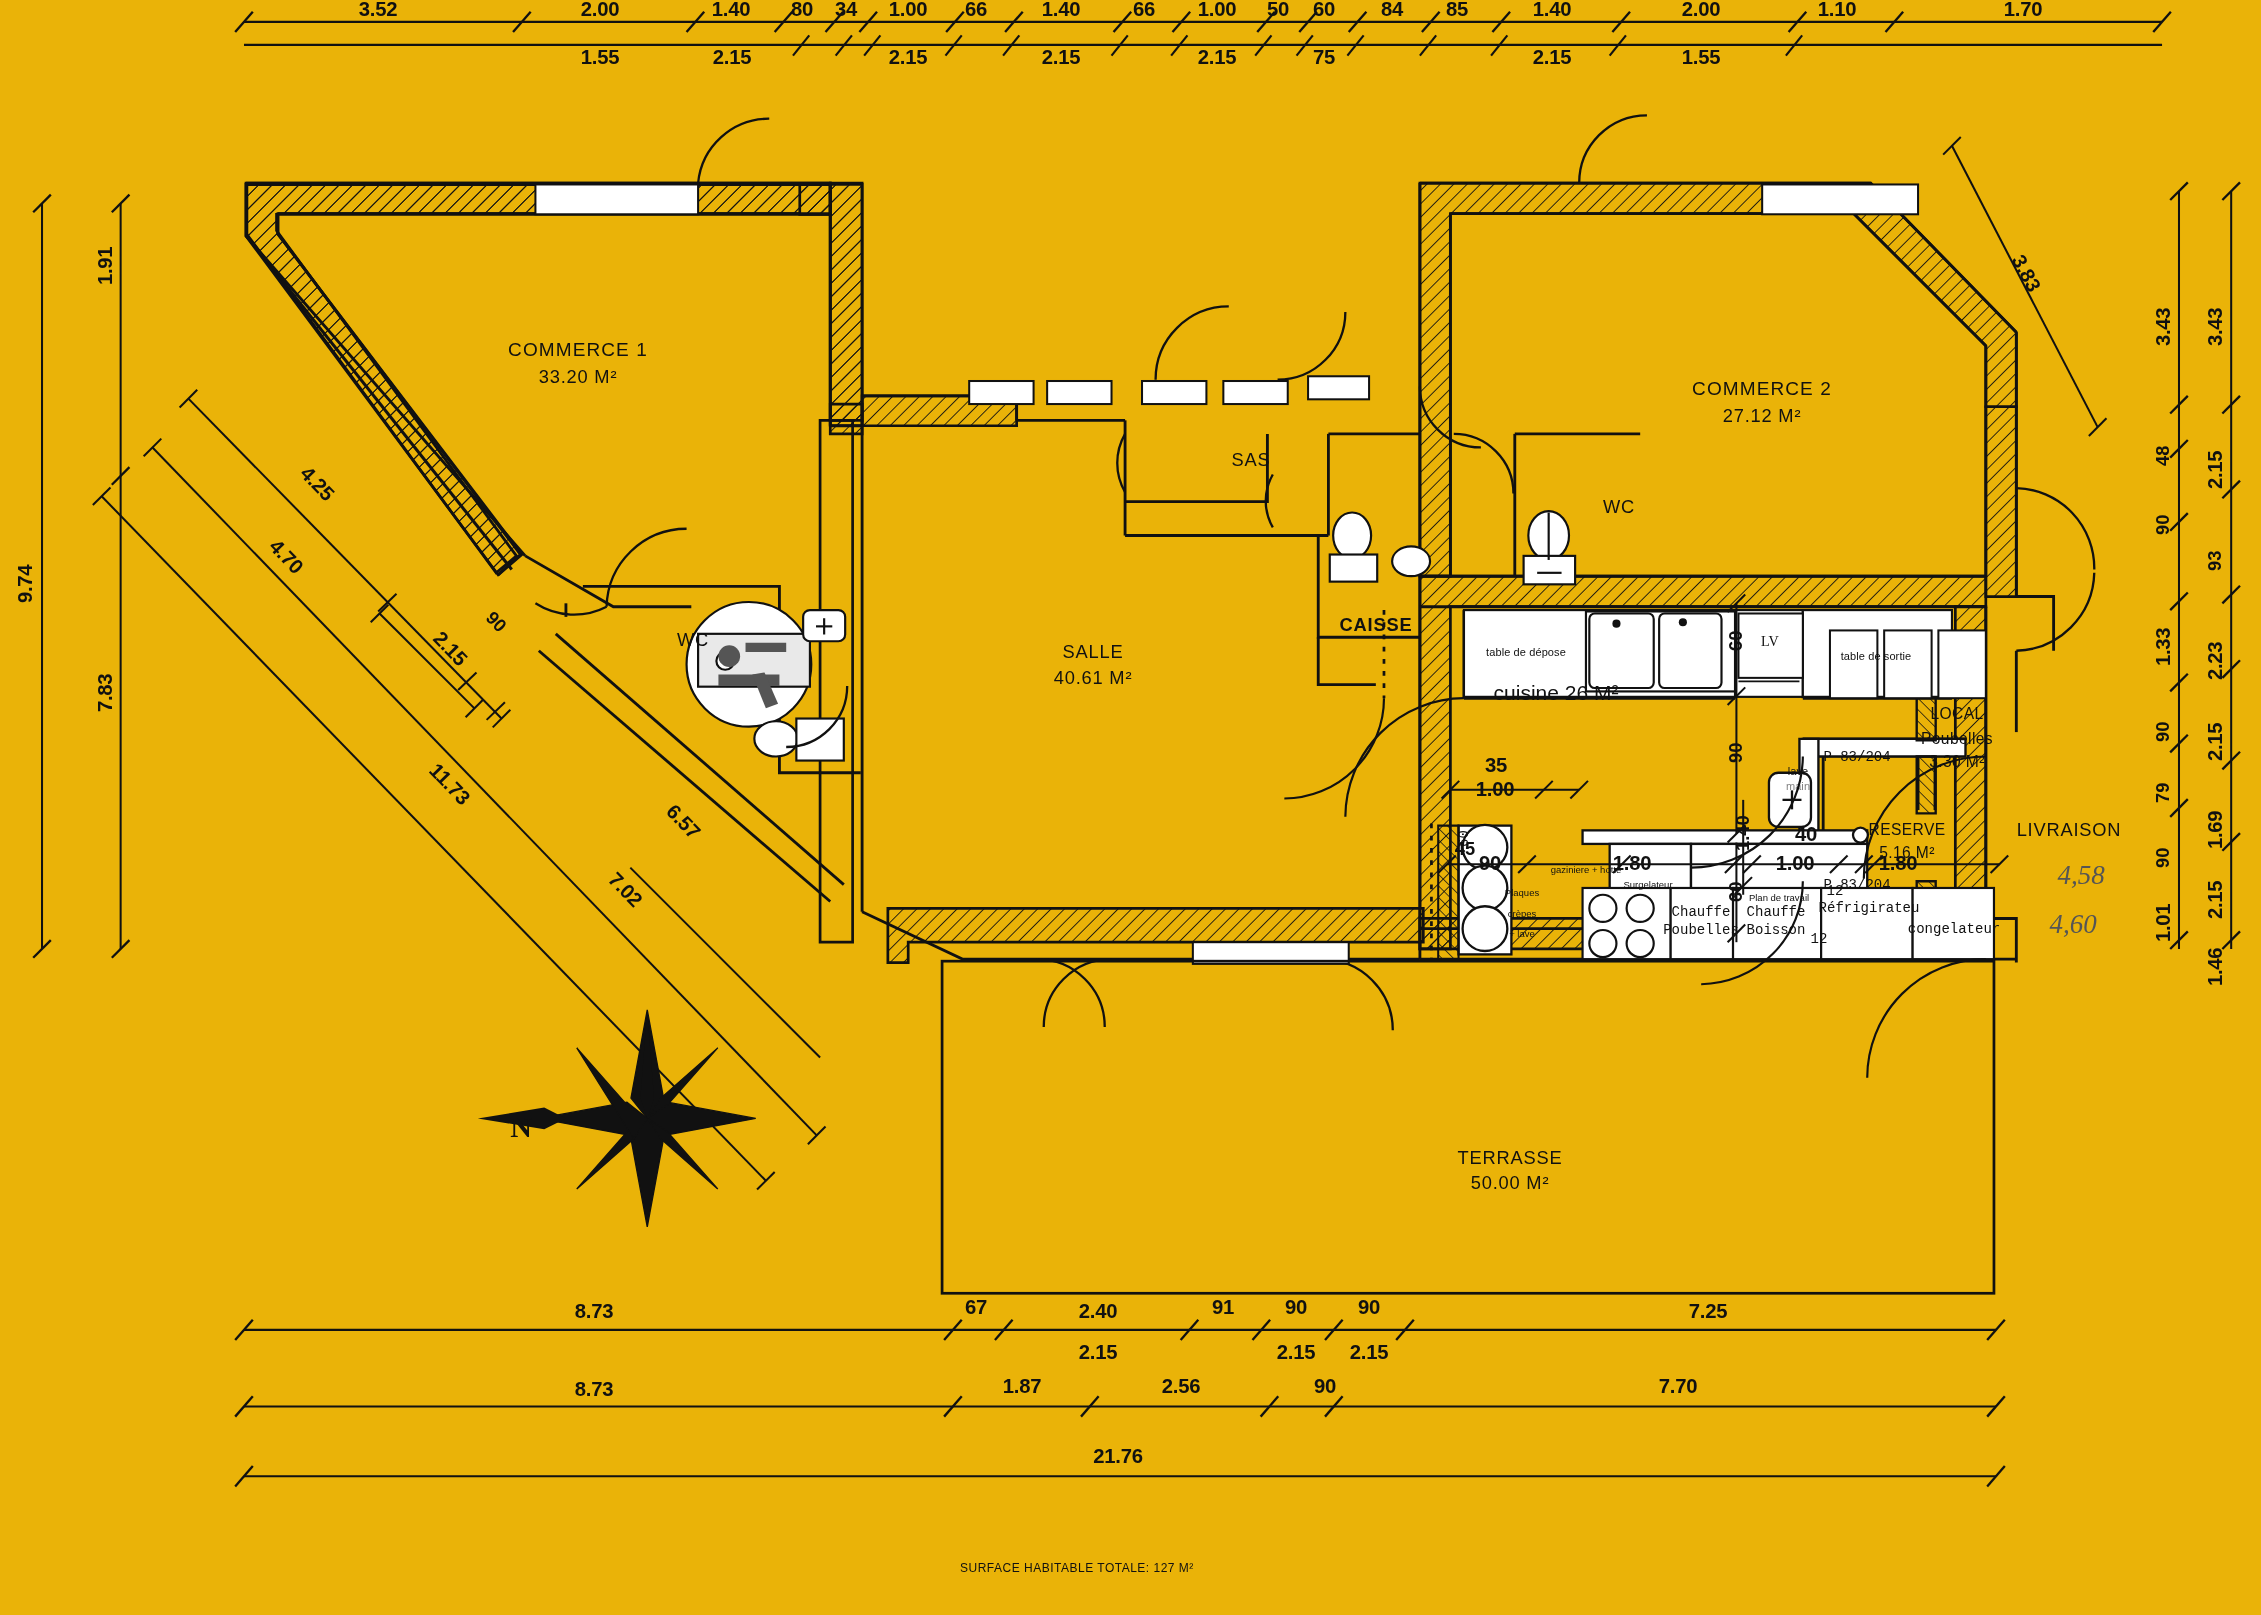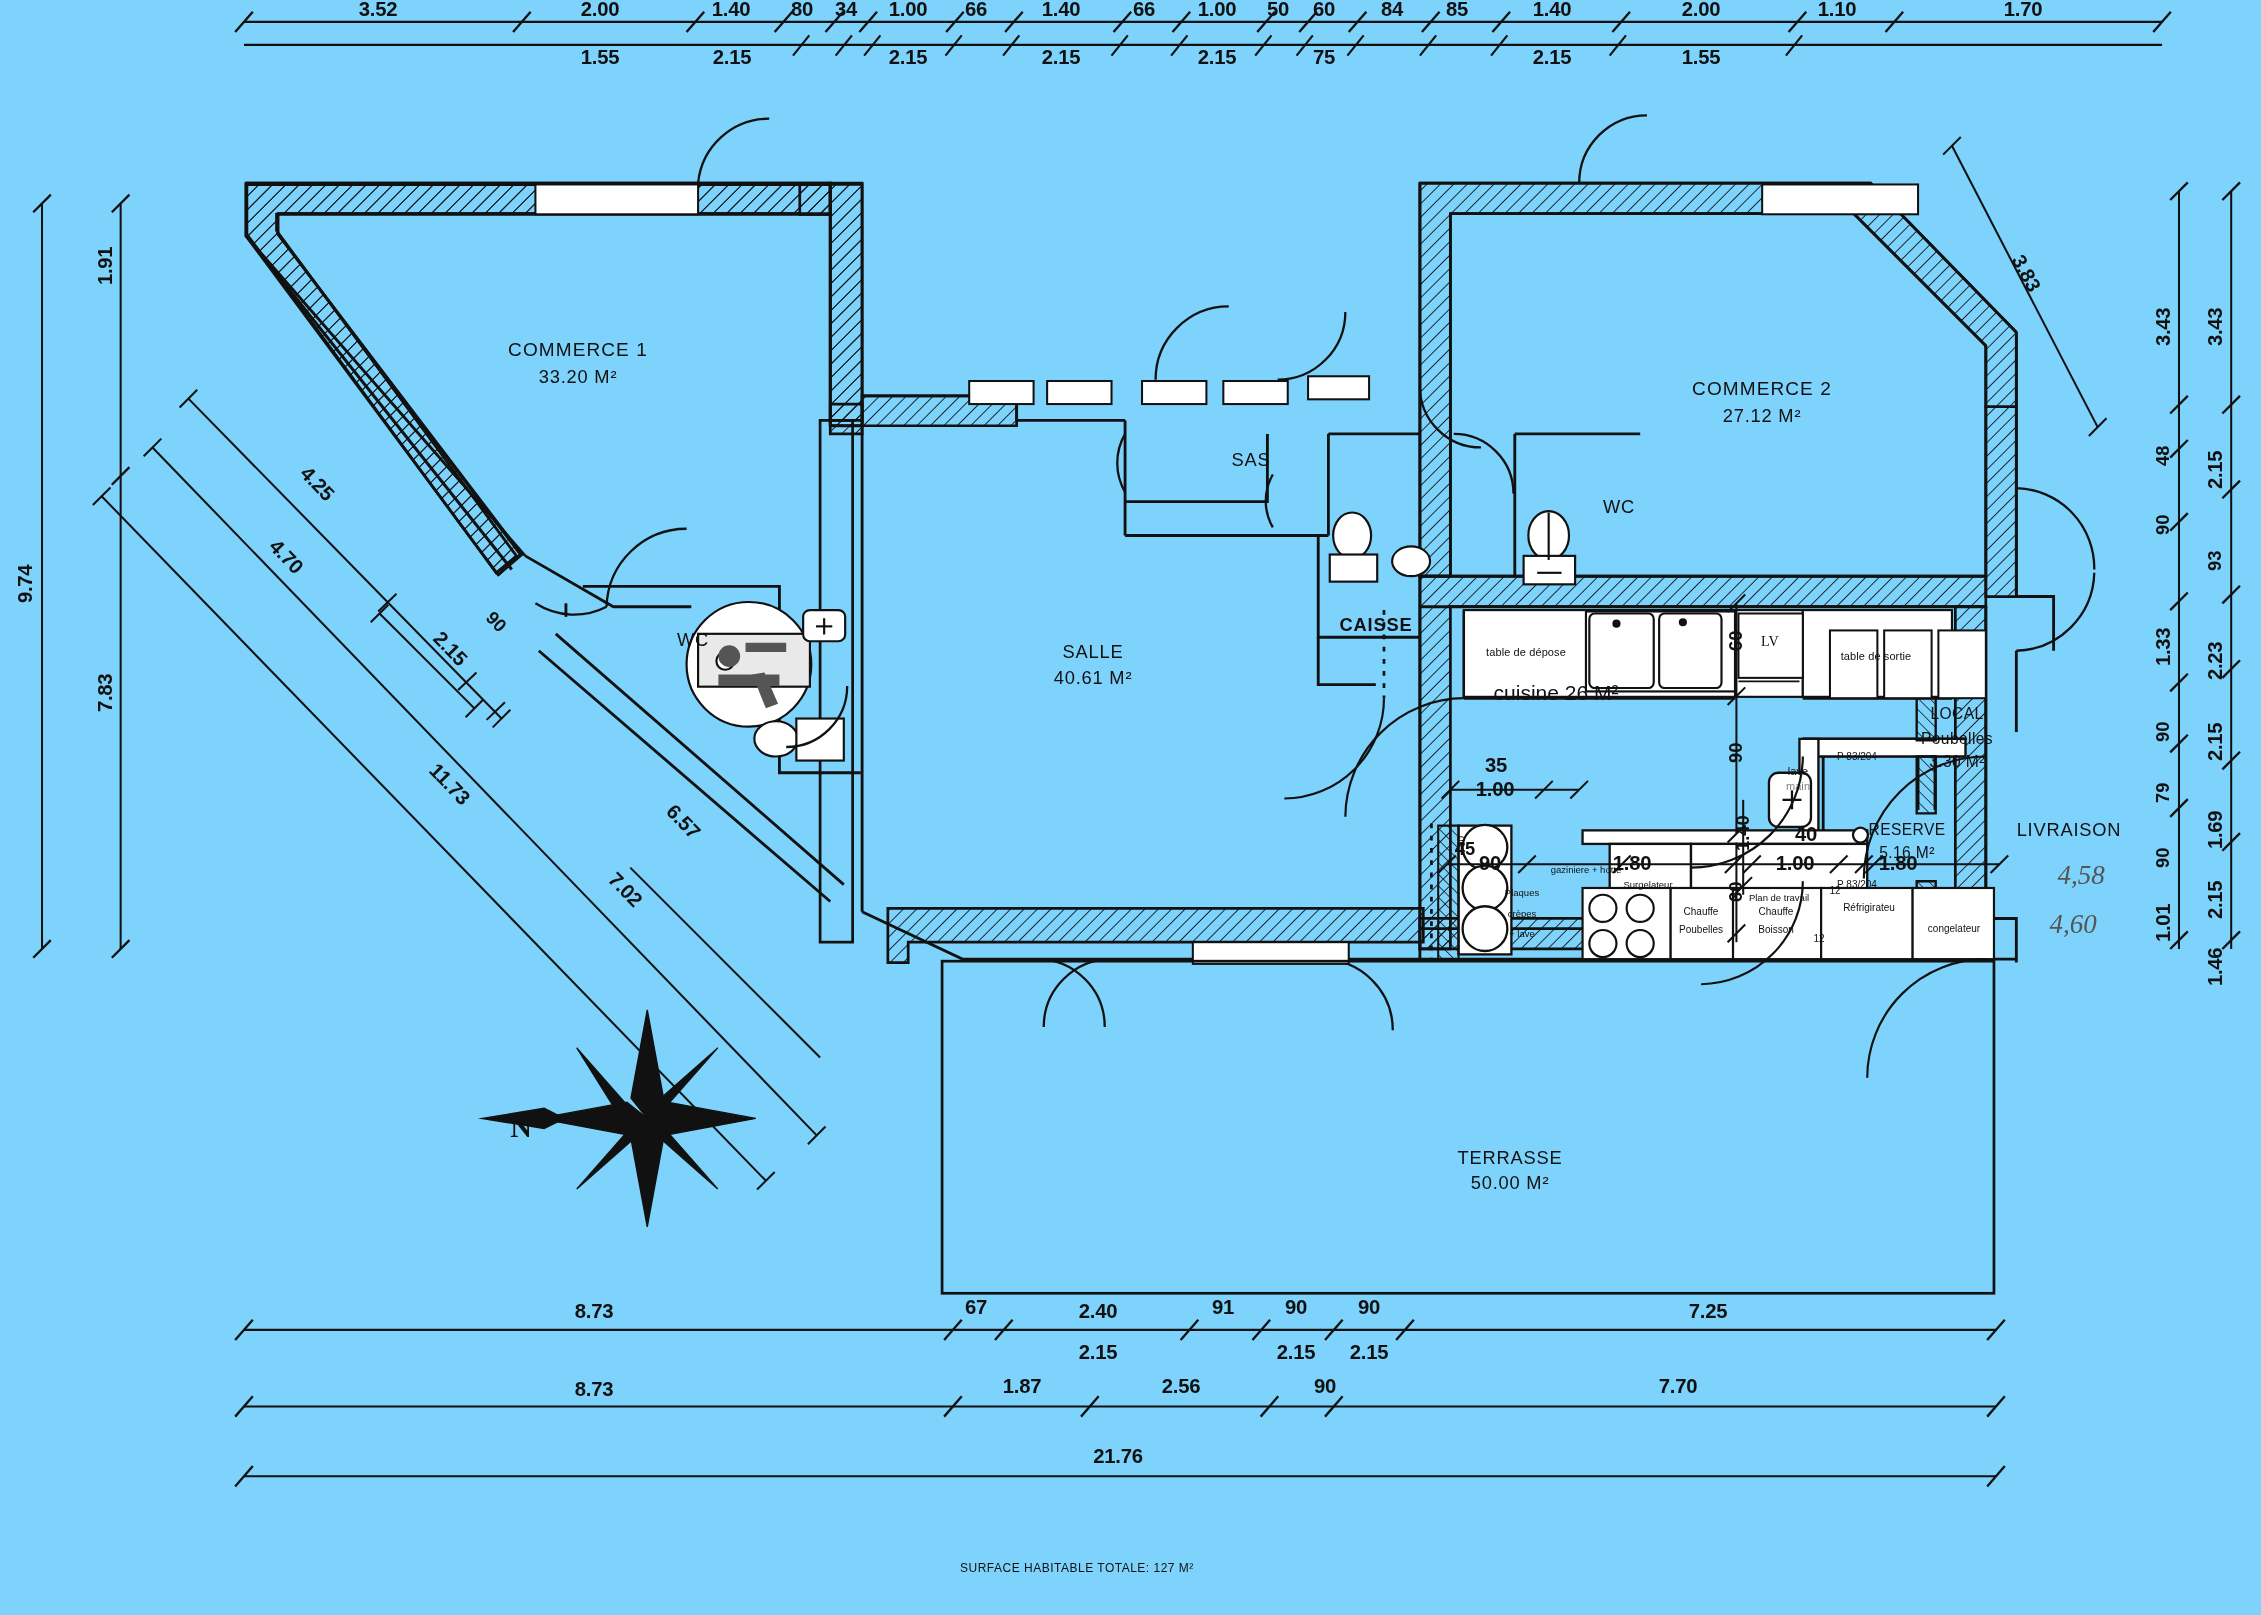--- a/index.html
+++ b/index.html
@@ -1,27 +1,27 @@
 <!DOCTYPE html>
 <html style="font-size:11px"><head>
 <meta charset="utf-8">
 <style>
   html,body{margin:0;padding:0;background:#fdfdfb;}
   body{font-family:"Liberation Sans",sans-serif;color:#111;}
-  #page{position:relative;width:2261px;height:1616px;background:#7dd3fc;overflow:hidden;}
+  #page{position:relative;width:2261px;height:1616px;background:#eab308;overflow:hidden;}
   .svgwrap{position:absolute;left:0;top:0;width:2261px;height:1616px;}
   .lbl{position:absolute;white-space:nowrap;font-family:"Liberation Sans",sans-serif;color:#111;line-height:1.15;}
   .dim{font-size:20.3px;font-weight:700;letter-spacing:-0.3px;}
   .dim-s{font-size:18.3px;font-weight:700;}
   .room{font-size:18.3px;letter-spacing:0.8px;text-align:center;}
   .room-big{font-size:19px;letter-spacing:1.1px;text-align:center;}
   .room-sm{font-size:15.6px;letter-spacing:0.4px;text-align:center;}
   .tiny{font-size:11px;letter-spacing:0.1px;}
   .tiny2{font-size:9.5px;letter-spacing:0;}
-  .micro{font-size:10px;letter-spacing:0;}
+  .micro{font-size:14px;letter-spacing:0;font-family:Liberation Mono, monospace;}
   .rot90{transform:rotate(-90deg);transform-origin:left top;}
   .rotd{transform-origin:left top;}
   .ctr{transform:translate(-50%,-50%);}
   .title{font-size:12px;letter-spacing:0.5px;}
   .hand{font-family:"Liberation Serif",serif;font-size:27px;color:#555;font-style:italic;}
 </style>
 </head>
 <body>
 
 <div id="page">

